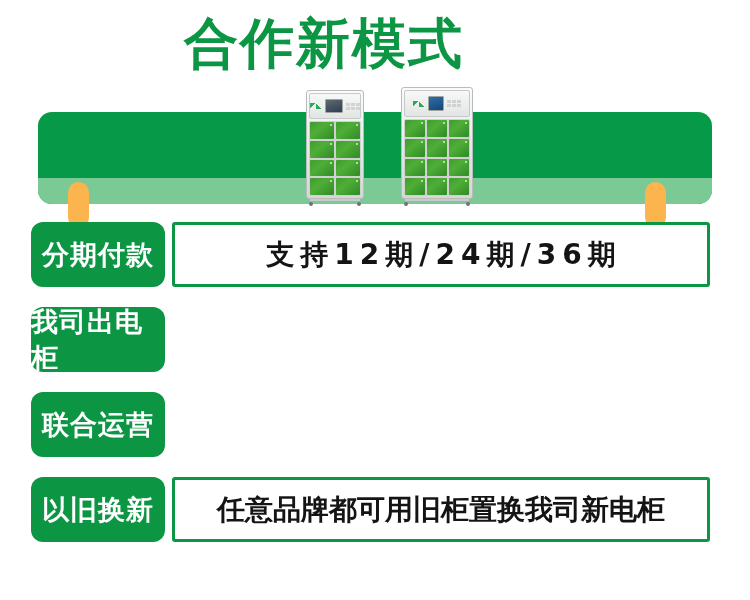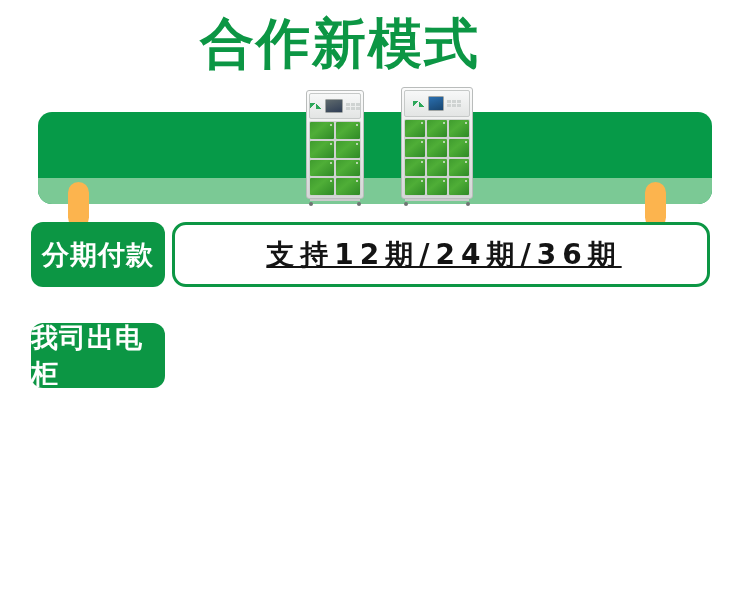--- a/index.html
+++ b/index.html
@@ -21,21 +21,20 @@
     top: 12px;
     left: 0;
     width: 648px;
     text-align: center;
     font-size: 54px;
     line-height: 64px;
     font-weight: bold;
     color: #0c9644;
     letter-spacing: 2px;
     font-family: "DejaVu Sans", "Liberation Sans", sans-serif;
-    padding-left: 16px;
   }
 
   
   .hero {
     position: absolute;
     left: 38px;
     top: 112px;
     width: 674px;
     height: 92px;
   }
@@ -187,21 +186,21 @@
   
   .rows {
     position: absolute;
     left: 0;
     top: 222px;
     width: 750px;
   }
   .feature-row {
     position: relative;
     height: 65px;
-    margin-bottom: 36px;
+    margin-bottom: 20px;
   }
   .feature-badge {
     position: absolute;
     left: 31px;
     top: 0;
     width: 134px;
     height: 65px;
     background: #0c9644;
     border-radius: 12px;
     color: #ffffff;
@@ -214,30 +213,29 @@
     box-sizing: border-box;
   }
   .feature-box {
     position: absolute;
     left: 172px;
     top: 0;
     width: 538px;
     height: 65px;
     background: #ffffff;
     border: 3px solid #0c9644;
-    border-radius: 14px;
+    border-radius: 3px;
     box-sizing: border-box;
     display: flex;
     align-items: center;
     justify-content: center;
     color: #141414;
     font-size: 28px;
     font-weight: bold;
     text-align: center;
-    text-decoration: underline;
   }
   .feature-box.spaced { letter-spacing: 6px; text-indent: 6px; }
 </style>
 </head>
 <body>
 
 <div class="page-title">合作新模式</div>
 
 <div class="hero">
   <div class="hero-plate">
@@ -318,16 +316,21 @@
   <div class="feature-row">
     <div class="feature-badge">分期付款</div>
     <div class="feature-box spaced">支持12期/24期/36期</div>
   </div>
 
   <div class="feature-row">
     <div class="feature-badge">我司出电柜</div>
   </div>
 
   <div class="feature-row">
-  </div>
-
+    <div class="feature-badge">联合运营</div>
+  </div>
+
+  <div class="feature-row">
+    <div class="feature-badge">以旧换新</div>
+    <div class="feature-box">任意品牌都可用旧柜置换我司新电柜</div>
+  </div>
 
 </div>
 
 </body></html>

